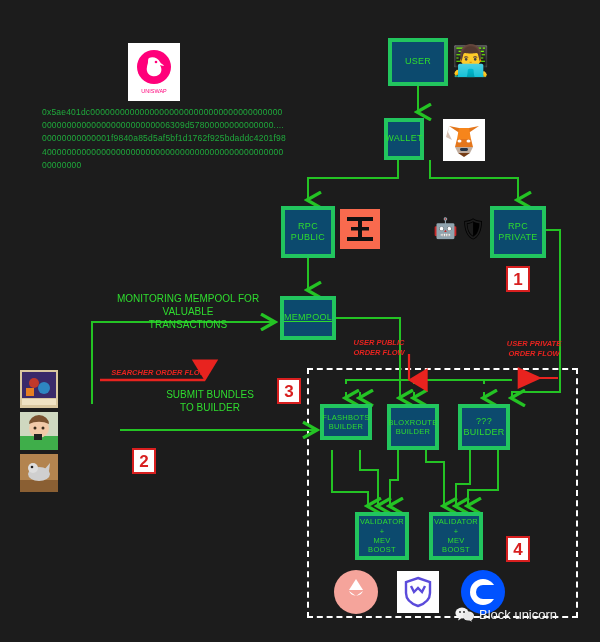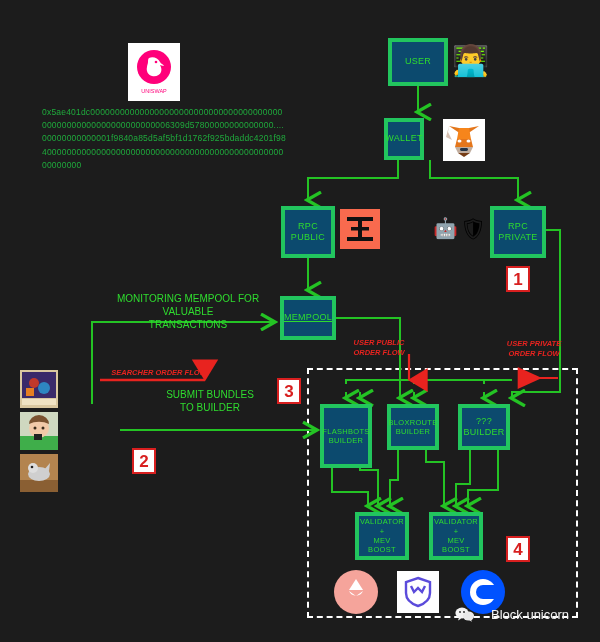--- a/index.html
+++ b/index.html
@@ -16,21 +16,21 @@
          font-size:17px;font-weight:bold;display:flex;align-items:center;justify-content:center;
          line-height:1;font-family:"Liberation Sans",sans-serif;}
   .hexblk{position:absolute;color:#1faa3c;font-size:8.5px;line-height:1.55;
           font-family:Liberation Sans, sans-serif;letter-spacing:.2px;white-space:pre-line;
           word-break:break-all;}
   .dashbox{position:absolute;border:2px dashed #ffffff;box-sizing:border-box;}
   svg.wires{position:absolute;left:0;top:0;width:600px;height:642px;pointer-events:none;}
   .card{position:absolute;background:#ffffff;display:flex;align-items:center;justify-content:center;overflow:hidden;}
   .emoji{position:absolute;display:flex;align-items:center;justify-content:center;line-height:1;}
   .thumb{position:absolute;background:#111;overflow:hidden;display:block;}
-  .wm{position:absolute;display:flex;align-items:center;gap:16px;color:#f2f2f2;font-size:13px;}
+  .wm{position:absolute;display:flex;align-items:center;gap:4px;color:#f2f2f2;font-size:13px;}
   .wmlogo{width:20px;height:15px;position:relative;}
 </style>
 </head>
 <body>
 
 <div id="stage">
 
   <div class="hexblk" id="hexblk" style="left:42px;top:106px;width:244px;">0x5ae401dc00000000000000000000000000000000000000000000000000000000000000006309d57800000000000000....00000000000001f9840a85d5af5bf1d1762f925bdaddc4201f98400000000000000000000000000000000000000000000000000000000</div>
 
   <div class="dashbox" id="dashed-region" style="left: 307px; top: 368px; width: 271px; height: 250px;"></div>
@@ -208,21 +208,21 @@
     <span>Block unicorn</span>
   </div>
 
 <div class="node" style="left: 388px; top: 38px; width: 60px; height: 48px; white-space: pre-line;">USER</div>
     <div class="node" style="left: 384px; top: 118px; width: 40px; height: 42px; white-space: pre-line;">WALLET</div>
     <div class="node" style="left: 281px; top: 206px; width: 54px; height: 52px; white-space: pre-line;">RPC
 PUBLIC</div>
     <div class="node" style="left: 490px; top: 206px; width: 56px; height: 52px; white-space: pre-line;">RPC
 PRIVATE</div>
     <div class="node" style="left: 280px; top: 296px; width: 56px; height: 44px; white-space: pre-line; text-decoration: underline;">MEMPOOL</div>
-    <div class="node small" style="left: 320px; top: 404px; width: 52px; height: 64px; white-space: pre-line;">FLASHBOTS
+    <div class="node small" style="left: 320px; top: 404px; width: 52px; height: 36px; white-space: pre-line;">FLASHBOTS
 BUILDER</div>
     <div class="node small" style="left: 387px; top: 404px; width: 52px; height: 46px; white-space: pre-line;">BLOXROUTE
 BUILDER</div>
     <div class="node" style="left: 458px; top: 404px; width: 52px; height: 46px; white-space: pre-line;">???
 BUILDER</div>
     <div class="node small" style="left: 355px; top: 512px; width: 54px; height: 48px; white-space: pre-line;">VALIDATOR
 +
 MEV BOOST</div>
     <div class="node small" style="left: 429px; top: 512px; width: 54px; height: 48px; white-space: pre-line;">VALIDATOR
 +

